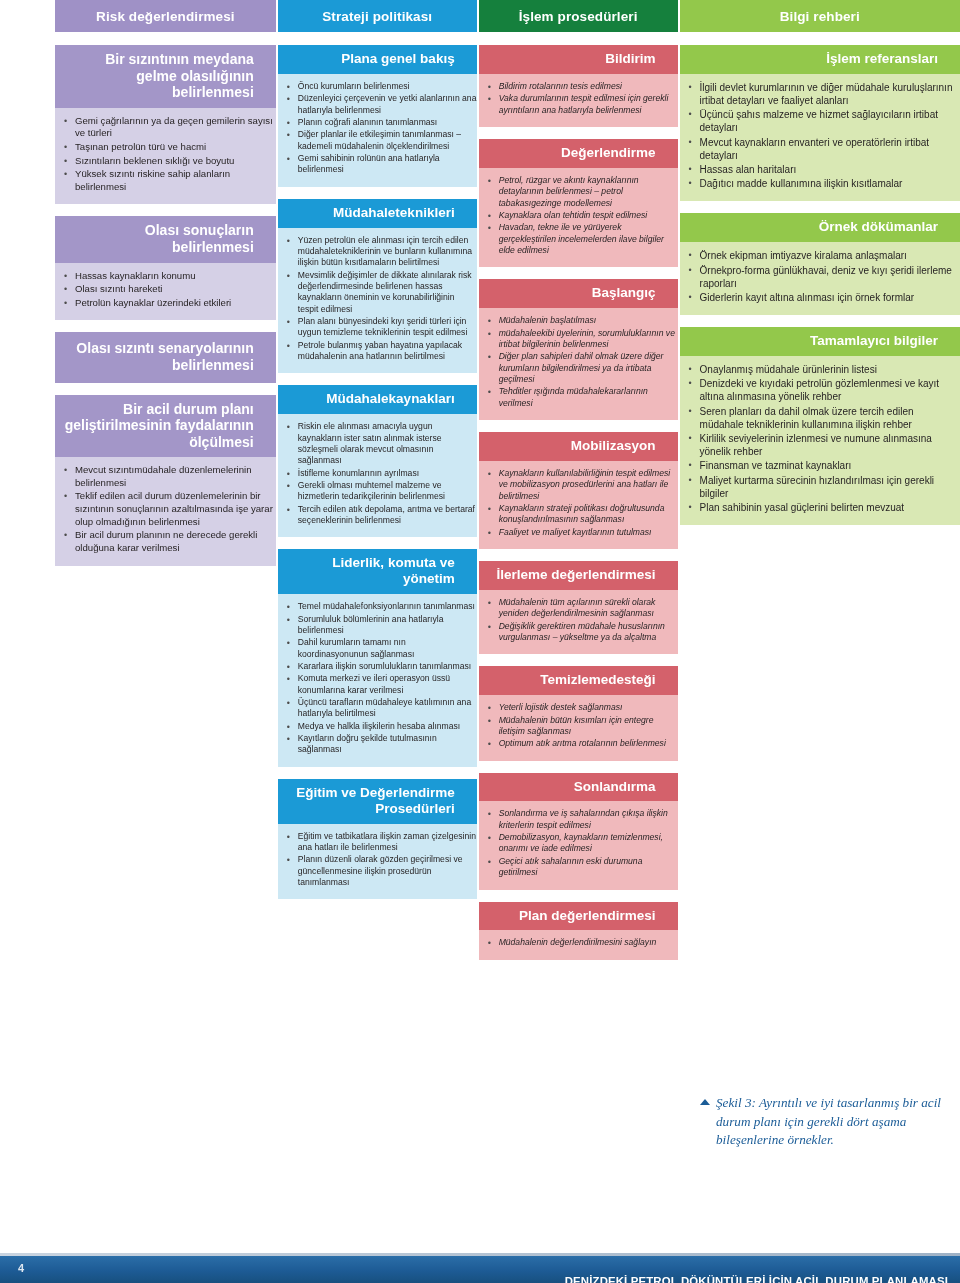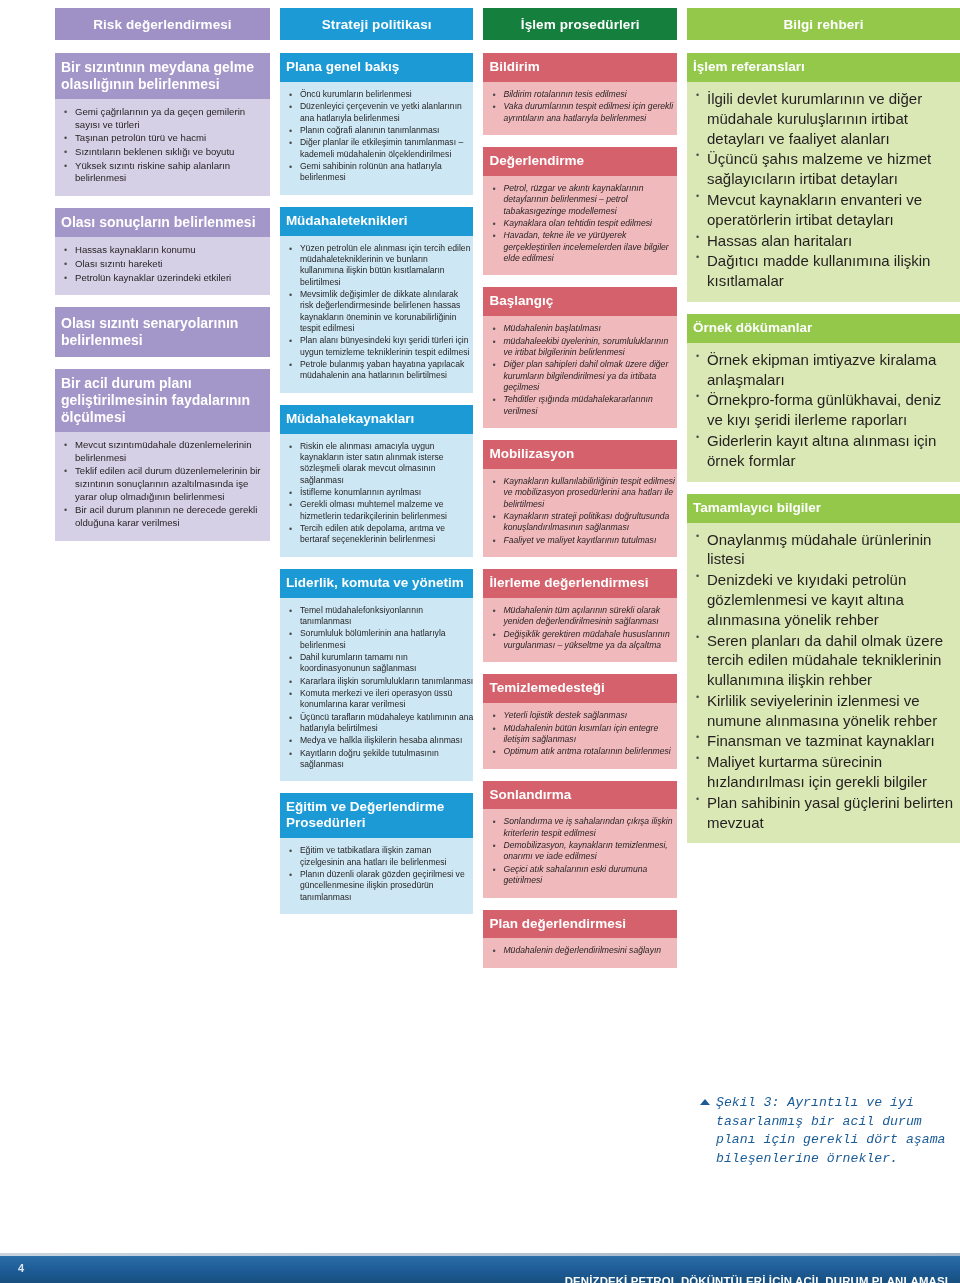--- a/index.html
+++ b/index.html
@@ -6,24 +6,24 @@
   html, body {
     width: 960px; height: 1283px;
     background: #ffffff;
     font-family: "Liberation Sans", sans-serif;
     overflow: hidden;
   }
   .page { position: relative; width: 960px; height: 1283px; background:#fff; }
 
   .board {
     position: absolute;
-    left: 55px; top: 8px;
+    left: 55px; top: 0px;
     width: 905px;
     display: flex;
-    gap: 10px;
+    gap: 2px;
     align-items: flex-start;
   }
 
   .col { display: flex; flex-direction: column; }
   .col-risk     { width: 222px; }
   .col-strateji { width: 200px; }
   .col-islem    { width: 200px; }
   .col-bilgi    { width: 282px; }
 
   
@@ -36,22 +36,22 @@
     letter-spacing: .1px;
     text-align: center;
     margin-bottom: 13px;
   }
 
   .block { margin-bottom: 12px; }
 
   .block-head {
     color: #fff;
     font-weight: bold;
-    text-align: left;
-    padding: 6px 4px 7px 6px;
+    text-align: right;
+    padding: 6px 22px 7px 6px;
     line-height: 1.18;
     font-size: 13.5px;
   }
 
   .block-body {
     padding: 7px 0 10px 6px;
   }
   ul { list-style: none; }
   li {
     position: relative;
@@ -79,21 +79,21 @@
   .c-strateji li          { font-size: 8.6px; }
 
   .c-islem .col-head      { background: #15803d; }
   .c-islem .block-head    { background: #d4616b; }
   .c-islem .block-body    { background: #f0b9bc; }
   .c-islem li             { font-size: 8.6px; font-style: italic; }
 
   .c-bilgi .col-head      { background: #93c84b; }
   .c-bilgi .block-head    { background: #93c84b; }
   .c-bilgi .block-body    { background: #d9e8b4; }
-  .c-bilgi li             { font-size: 15px; }
+  .c-bilgi li             { font-size: 10px; }
 
   
   .head-only .block-head { padding-top: 8px; padding-bottom: 9px; }
 
   
   .c-risk .block-head.big { font-size: 14px; }
 
   
   .caption {
     position: absolute;
@@ -108,21 +108,21 @@
     width: 0; height: 0;
     border-left: 5px solid transparent;
     border-right: 5px solid transparent;
     border-bottom: 6px solid #1b5c97;
   }
   .caption .txt {
     font-style: italic;
     font-size: 13.2px;
     line-height: 1.42;
     color: #1b5c97;
-    font-family: Liberation Mono, monospace;
+    font-family: Liberation Serif, serif;
   }
 
   
   .footer-rule {
     position: absolute; left: 0; top: 1253px;
     width: 960px; height: 3px;
     background: linear-gradient(to right,#c9d4e0,#9fb2c6);
   }
   .footer {
     position: absolute; left: 0; top: 1256px;

